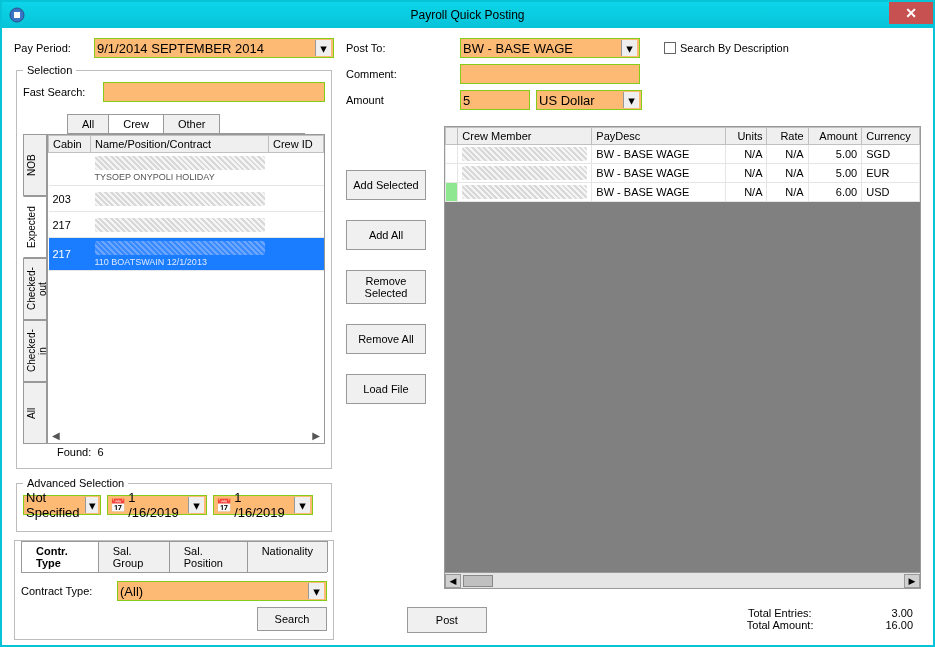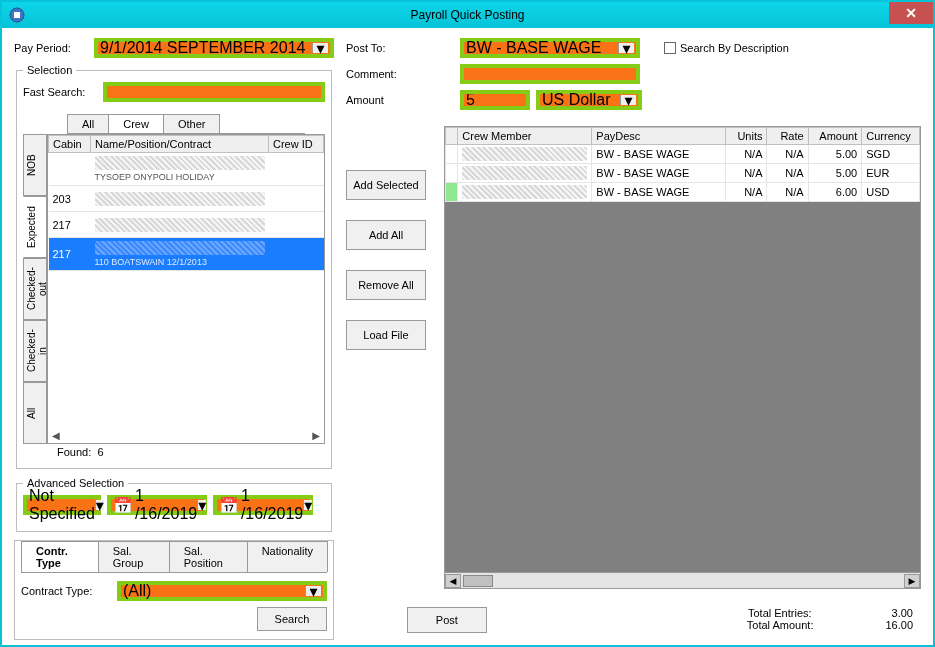--- a/index.html
+++ b/index.html
@@ -51,26 +51,26 @@
     padding: 10px 12px 12px 12px;
     display: flex;
     gap: 12px;
     height: calc(100% - 26px);
   }
   .left-col { width: 320px; display:flex; flex-direction:column; }
   .right-col { flex: 1; display:flex; flex-direction:column; }
   .row { display:flex; align-items:center; margin-bottom:6px; gap:6px; }
   .lbl { width: 74px; }
   .combo, .textfield {
-    border: 4px solid #84cc16;
-    background: #f97316;
+    border: 1px solid #84cc16;
+    background: #fdba74;
     height: 20px;
     padding: 1px 2px;
     font-family: inherit;
-    font-size: 16px;
+    font-size: 13px;
   }
   .combo { display:flex; align-items:center; justify-content:space-between; }
   .combo .arrow {
     width: 16px;
     height: 100%;
     border-left: 1px solid #999;
     background: #efefef;
     display:flex; align-items:center; justify-content:center;
   }
   fieldset.groupbox {
@@ -353,20 +353,21 @@
         <div class="combo" style="width:106px">
           <span>US Dollar</span>
           <span class="arrow">▾</span>
         </div>
       </div>
 
       <div style="display:flex; gap:8px; margin-top:10px; flex:1;">
         <div class="mid-btns">
           <button class="btn">Add Selected</button>
           <button class="btn">Add All</button>
+          <button class="btn" style="height:34px">Remove Selected</button>
           <button class="btn">Remove All</button>
           <button class="btn">Load File</button>
         </div>
 
         <div style="flex:1; display:flex; flex-direction:column;gap:12px;">
           <div class="right-grid-wrap">
             <table>
               <tbody>
                   <tr>
                 <th style="width:12px"></th>

